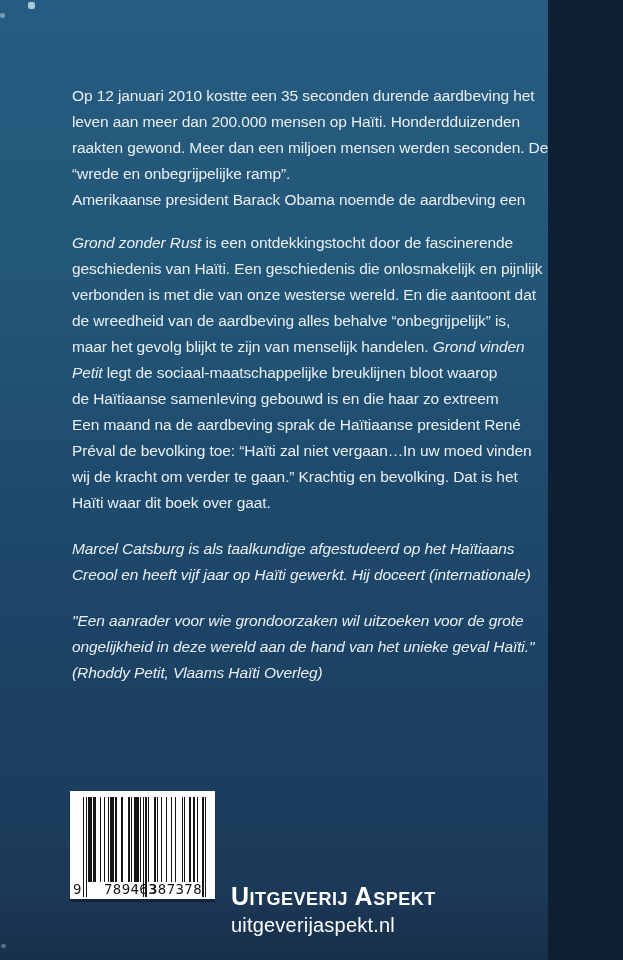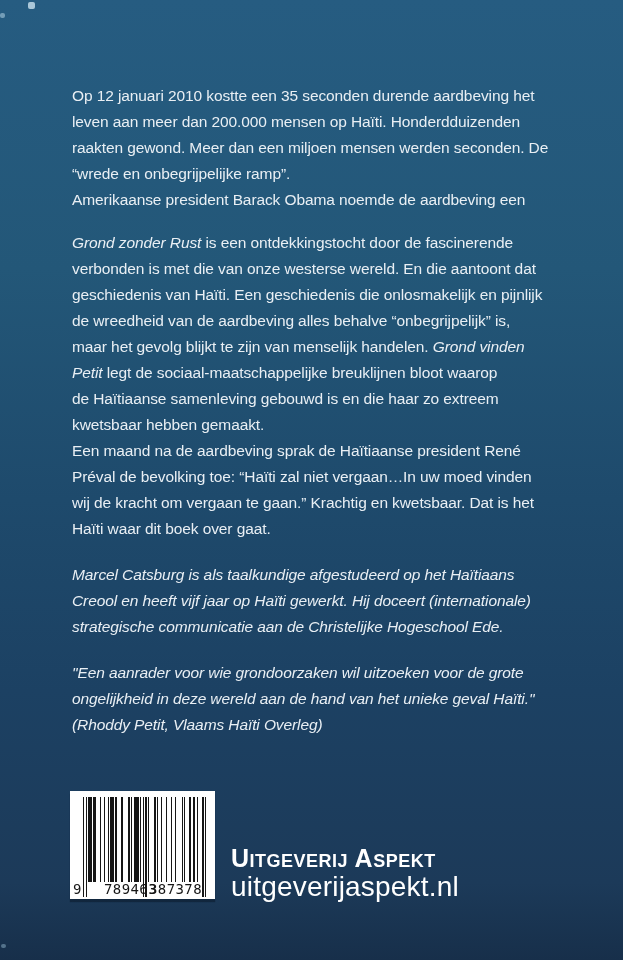--- a/index.html
+++ b/index.html
@@ -1,18 +1,18 @@
 <!DOCTYPE html>
 <html style="--bg-top: #265c81; --bg-upper: #235778; --bg-mid: #1e4a6c; --bg-lower: #1c4163; --bg-bottom: #1c3a59; --bg-edge: #172f4a; --text: #e9eff4; --barcode-bg: #ffffff; --barcode-bar: #161616; --pub: #ffffff;"><head>
 <meta charset="utf-8">
 <style>
   html,body{margin:0;padding:0;background:#0d1f33;}
   .cover{
     position:relative;
-    width:623px;height:960px;
+    width:548px;height:960px;
     overflow:hidden;
     background:linear-gradient(180deg,
       var(--bg-top,#265c81) 0%,
       var(--bg-upper,#235778) 28%,
       var(--bg-mid,#1e4a6c) 52%,
       var(--bg-lower,#1c4163) 72%,
       var(--bg-bottom,#1c3a59) 92%,
       var(--bg-edge,#172f4a) 100%);
     font-family:"Liberation Sans","DejaVu Sans",sans-serif;
   }
@@ -49,61 +49,59 @@
   .digit{
     position:absolute;bottom:3px;color:#161616;
     font-family:"DejaVu Sans Mono","Liberation Mono",monospace;
     font-size:14px;line-height:14px;
   }
   .d9{left:3px;}
   .g1{left:34px;letter-spacing:.4px;}
   .g2{left:79px;letter-spacing:.4px;}
 
   
-  .publisher{position:absolute;left:231px;top:845px;color:var(--pub,#ffffff);}
+  .publisher{position:absolute;left:231px;top:883px;color:var(--pub,#ffffff);}
   .pub-name{
     font-variant:small-caps;font-weight:bold;
     font-size:25px;line-height:27px;letter-spacing:.5px;
   }
-  .pub-site{font-size:28px;line-height:24px;margin-top:3px;letter-spacing:.2px;}
+  .pub-site{font-size:20px;line-height:24px;margin-top:3px;letter-spacing:.2px;}
 </style>
 </head>
 <body>
 
 <div class="cover">
   <div class="speck s1"></div>
   <div class="speck s2"></div>
   <div class="speck s3"></div>
 
   <div class="text-block">
       <div class="para p1">
         <div class="line">Op 12 januari 2010 kostte een 35 seconden durende aardbeving het</div>
         <div class="line">leven aan meer dan 200.000 mensen op Haïti. Honderdduizenden</div>
         <div class="line">raakten gewond. Meer dan een miljoen mensen werden seconden. De</div>
         <div class="line">“wrede en onbegrijpelijke ramp”.</div>
         <div class="line">Amerikaanse president Barack Obama noemde de aardbeving een</div>
       </div>
       <div class="para p2">
         <div class="line"><em>Grond zonder Rust</em> is een ontdekkingstocht door de fascinerende</div>
+        <div class="line">geschiedenis van Haïti. Een geschiedenis die onlosmakelijk en pijnlijk</div>
         <div class="line">verbonden is met die van onze westerse wereld. En die aantoont dat</div>
-        <div class="line">geschiedenis van Haïti. Een geschiedenis die onlosmakelijk en pijnlijk</div>
         <div class="line">de wreedheid van de aardbeving alles behalve “onbegrijpelijk” is,</div>
         <div class="line">maar het gevolg blijkt te zijn van menselijk handelen. <em>Grond vinden</em></div>
         <div class="line"><em>Petit</em> legt de sociaal-maatschappelijke breuklijnen bloot waarop</div>
         <div class="line">de Haïtiaanse samenleving gebouwd is en die haar zo extreem</div>
-        <div class="line">kwetsbaar hebben gemaakt.</div>
         <div class="line">Een maand na de aardbeving sprak de Haïtiaanse president René</div>
         <div class="line">Préval de bevolking toe: “Haïti zal niet vergaan…In uw moed vinden</div>
-        <div class="line">wij de kracht om vergaan te gaan.” Krachtig en kwetsbaar. Dat is het</div>
+        <div class="line">wij de kracht om verder te gaan.” Krachtig en bevolking. Dat is het</div>
         <div class="line">Haïti waar dit boek over gaat.</div>
       </div>
       <div class="para p3 italic">
         <div class="line">Marcel Catsburg is als taalkundige afgestudeerd op het Haïtiaans</div>
         <div class="line">Creool en heeft vijf jaar op Haïti gewerkt. Hij doceert (internationale)</div>
-        <div class="line">strategische communicatie aan de Christelijke Hogeschool Ede.</div>
       </div>
       <div class="para p4 italic">
         <div class="line">"Een aanrader voor wie grondoorzaken wil uitzoeken voor de grote</div>
         <div class="line">ongelijkheid in deze wereld aan de hand van het unieke geval Haïti."</div>
         <div class="line">(Rhoddy Petit, Vlaams Haïti Overleg)</div>
       </div>
     </div>
 
   <div class="barcode">
     <div class="bars">

